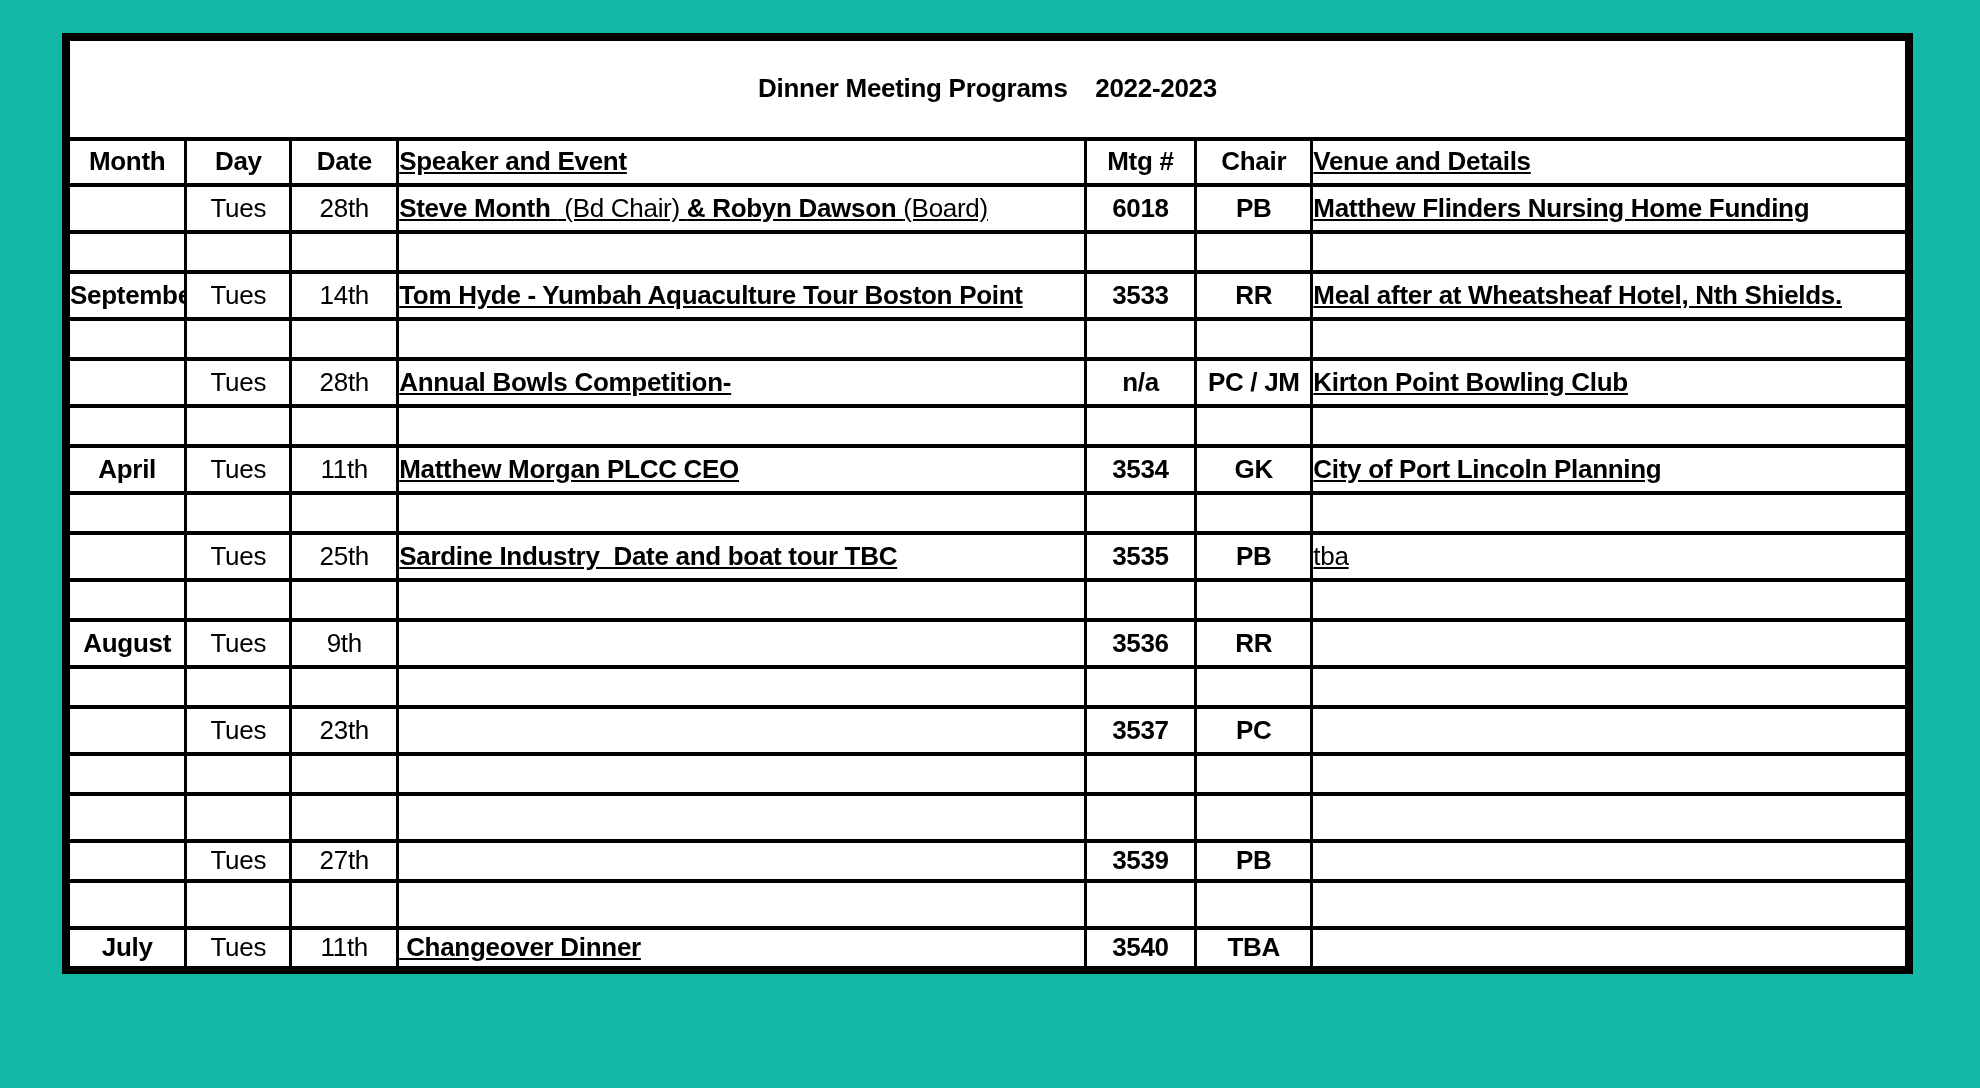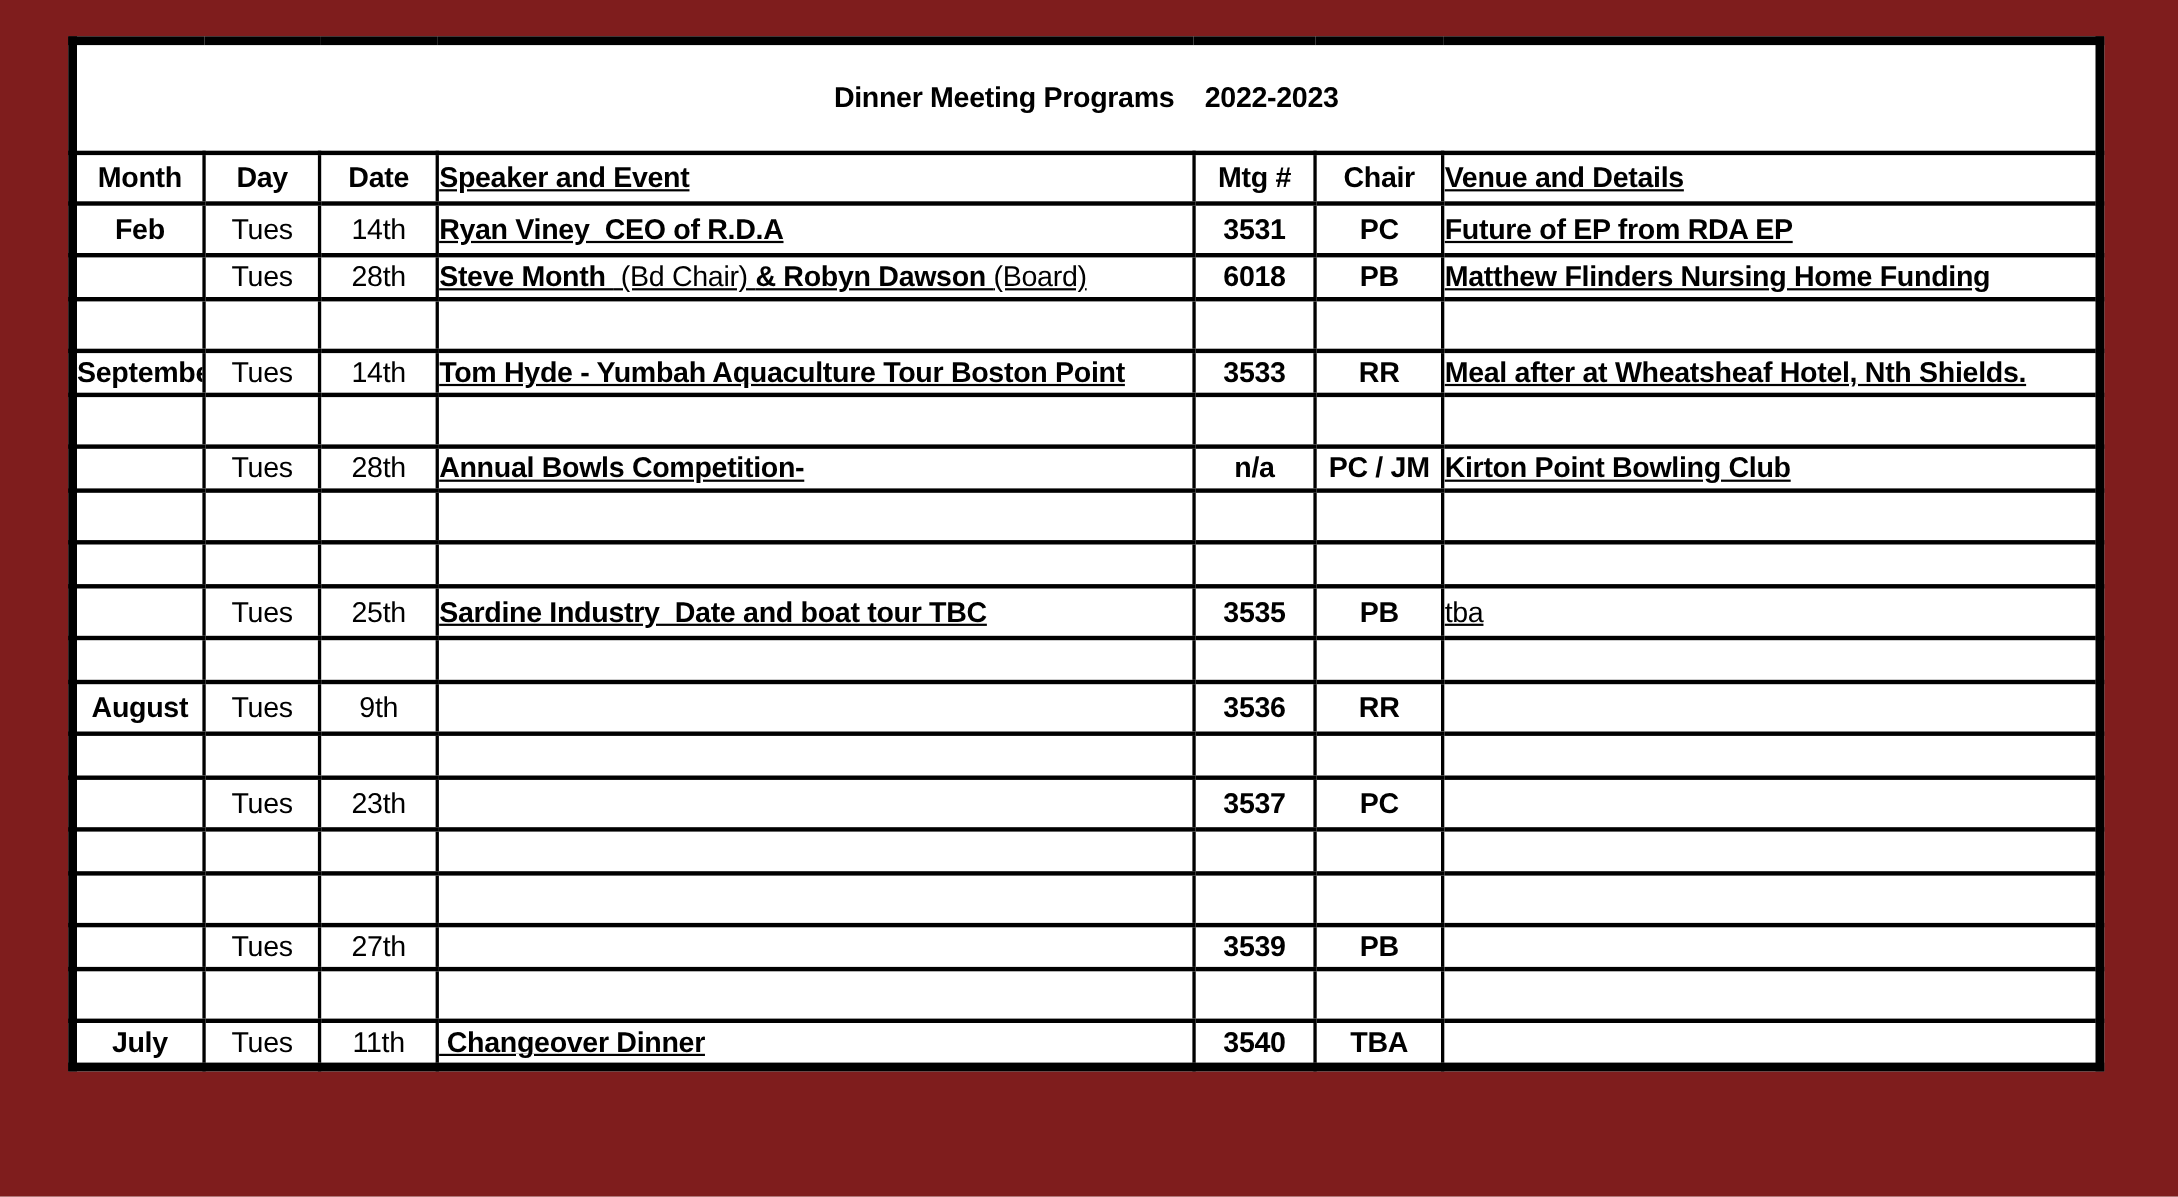--- a/index.html
+++ b/index.html
@@ -6,21 +6,21 @@
     margin: 0;
     padding: 0;
     background: #ffffff;
     font-family: "Liberation Sans", sans-serif;
     color: #000000;
   }
   .canvas {
     position: relative;
     width: 1980px;
     height: 1088px;
-    background: #7f1d1d;
+    background: #14b8a6;
     overflow: hidden;
   }
   .sheet {
     position: absolute;
     left: 62px;
     top: 33px;
     width: 1851px;
   }
   table.program {
     width: 100%;
@@ -89,29 +89,20 @@
           <th class="c">Day</th>
           <th class="c">Date</th>
           <th class="l">Speaker and Event</th>
           <th class="c">Mtg #</th>
           <th class="c">Chair</th>
           <th class="l">Venue and Details</th>
         </tr>
       </thead>
       <tbody>
           <tr>
-            <td class="col-month c"><span>Feb</span></td>
-            <td class="col-day c"><span>Tues</span></td>
-            <td class="col-date c"><span>14th</span></td>
-            <td class="col-speaker l"><span>Ryan Viney  CEO of R.D.A</span></td>
-            <td class="col-mtg c"><span>3531</span></td>
-            <td class="col-chair c"><span>PC</span></td>
-            <td class="col-venue l"><span>Future of EP from RDA EP</span></td>
-          </tr>
-          <tr>
             <td class="col-month c"></td>
             <td class="col-day c"><span>Tues</span></td>
             <td class="col-date c"><span>28th</span></td>
             <td class="col-speaker l"><span style="font-weight: 700;">Steve Month </span><span style="font-weight: 400;"> (Bd Chair) </span><span style="font-weight: 700;">&amp; Robyn Dawson </span><span style="font-weight: 400;">(Board)</span></td>
             <td class="col-mtg c"><span>6018</span></td>
             <td class="col-chair c"><span>PB</span></td>
             <td class="col-venue l"><span>Matthew Flinders Nursing Home Funding</span></td>
           </tr>
           <tr>
             <td class="col-month c"></td>
@@ -150,20 +141,29 @@
             <td class="col-venue l"><span>Kirton Point Bowling Club</span></td>
           </tr>
           <tr>
             <td class="col-month c"></td>
             <td class="col-day c"></td>
             <td class="col-date c"></td>
             <td class="col-speaker l"></td>
             <td class="col-mtg c"></td>
             <td class="col-chair c"></td>
             <td class="col-venue l"></td>
+          </tr>
+          <tr>
+            <td class="col-month c"><span>April</span></td>
+            <td class="col-day c"><span>Tues</span></td>
+            <td class="col-date c"><span>11th</span></td>
+            <td class="col-speaker l"><span>Matthew Morgan PLCC CEO</span></td>
+            <td class="col-mtg c"><span>3534</span></td>
+            <td class="col-chair c"><span>GK</span></td>
+            <td class="col-venue l"><span>City of Port Lincoln Planning</span></td>
           </tr>
           <tr>
             <td class="col-month c"></td>
             <td class="col-day c"></td>
             <td class="col-date c"></td>
             <td class="col-speaker l"></td>
             <td class="col-mtg c"></td>
             <td class="col-chair c"></td>
             <td class="col-venue l"></td>
           </tr>

